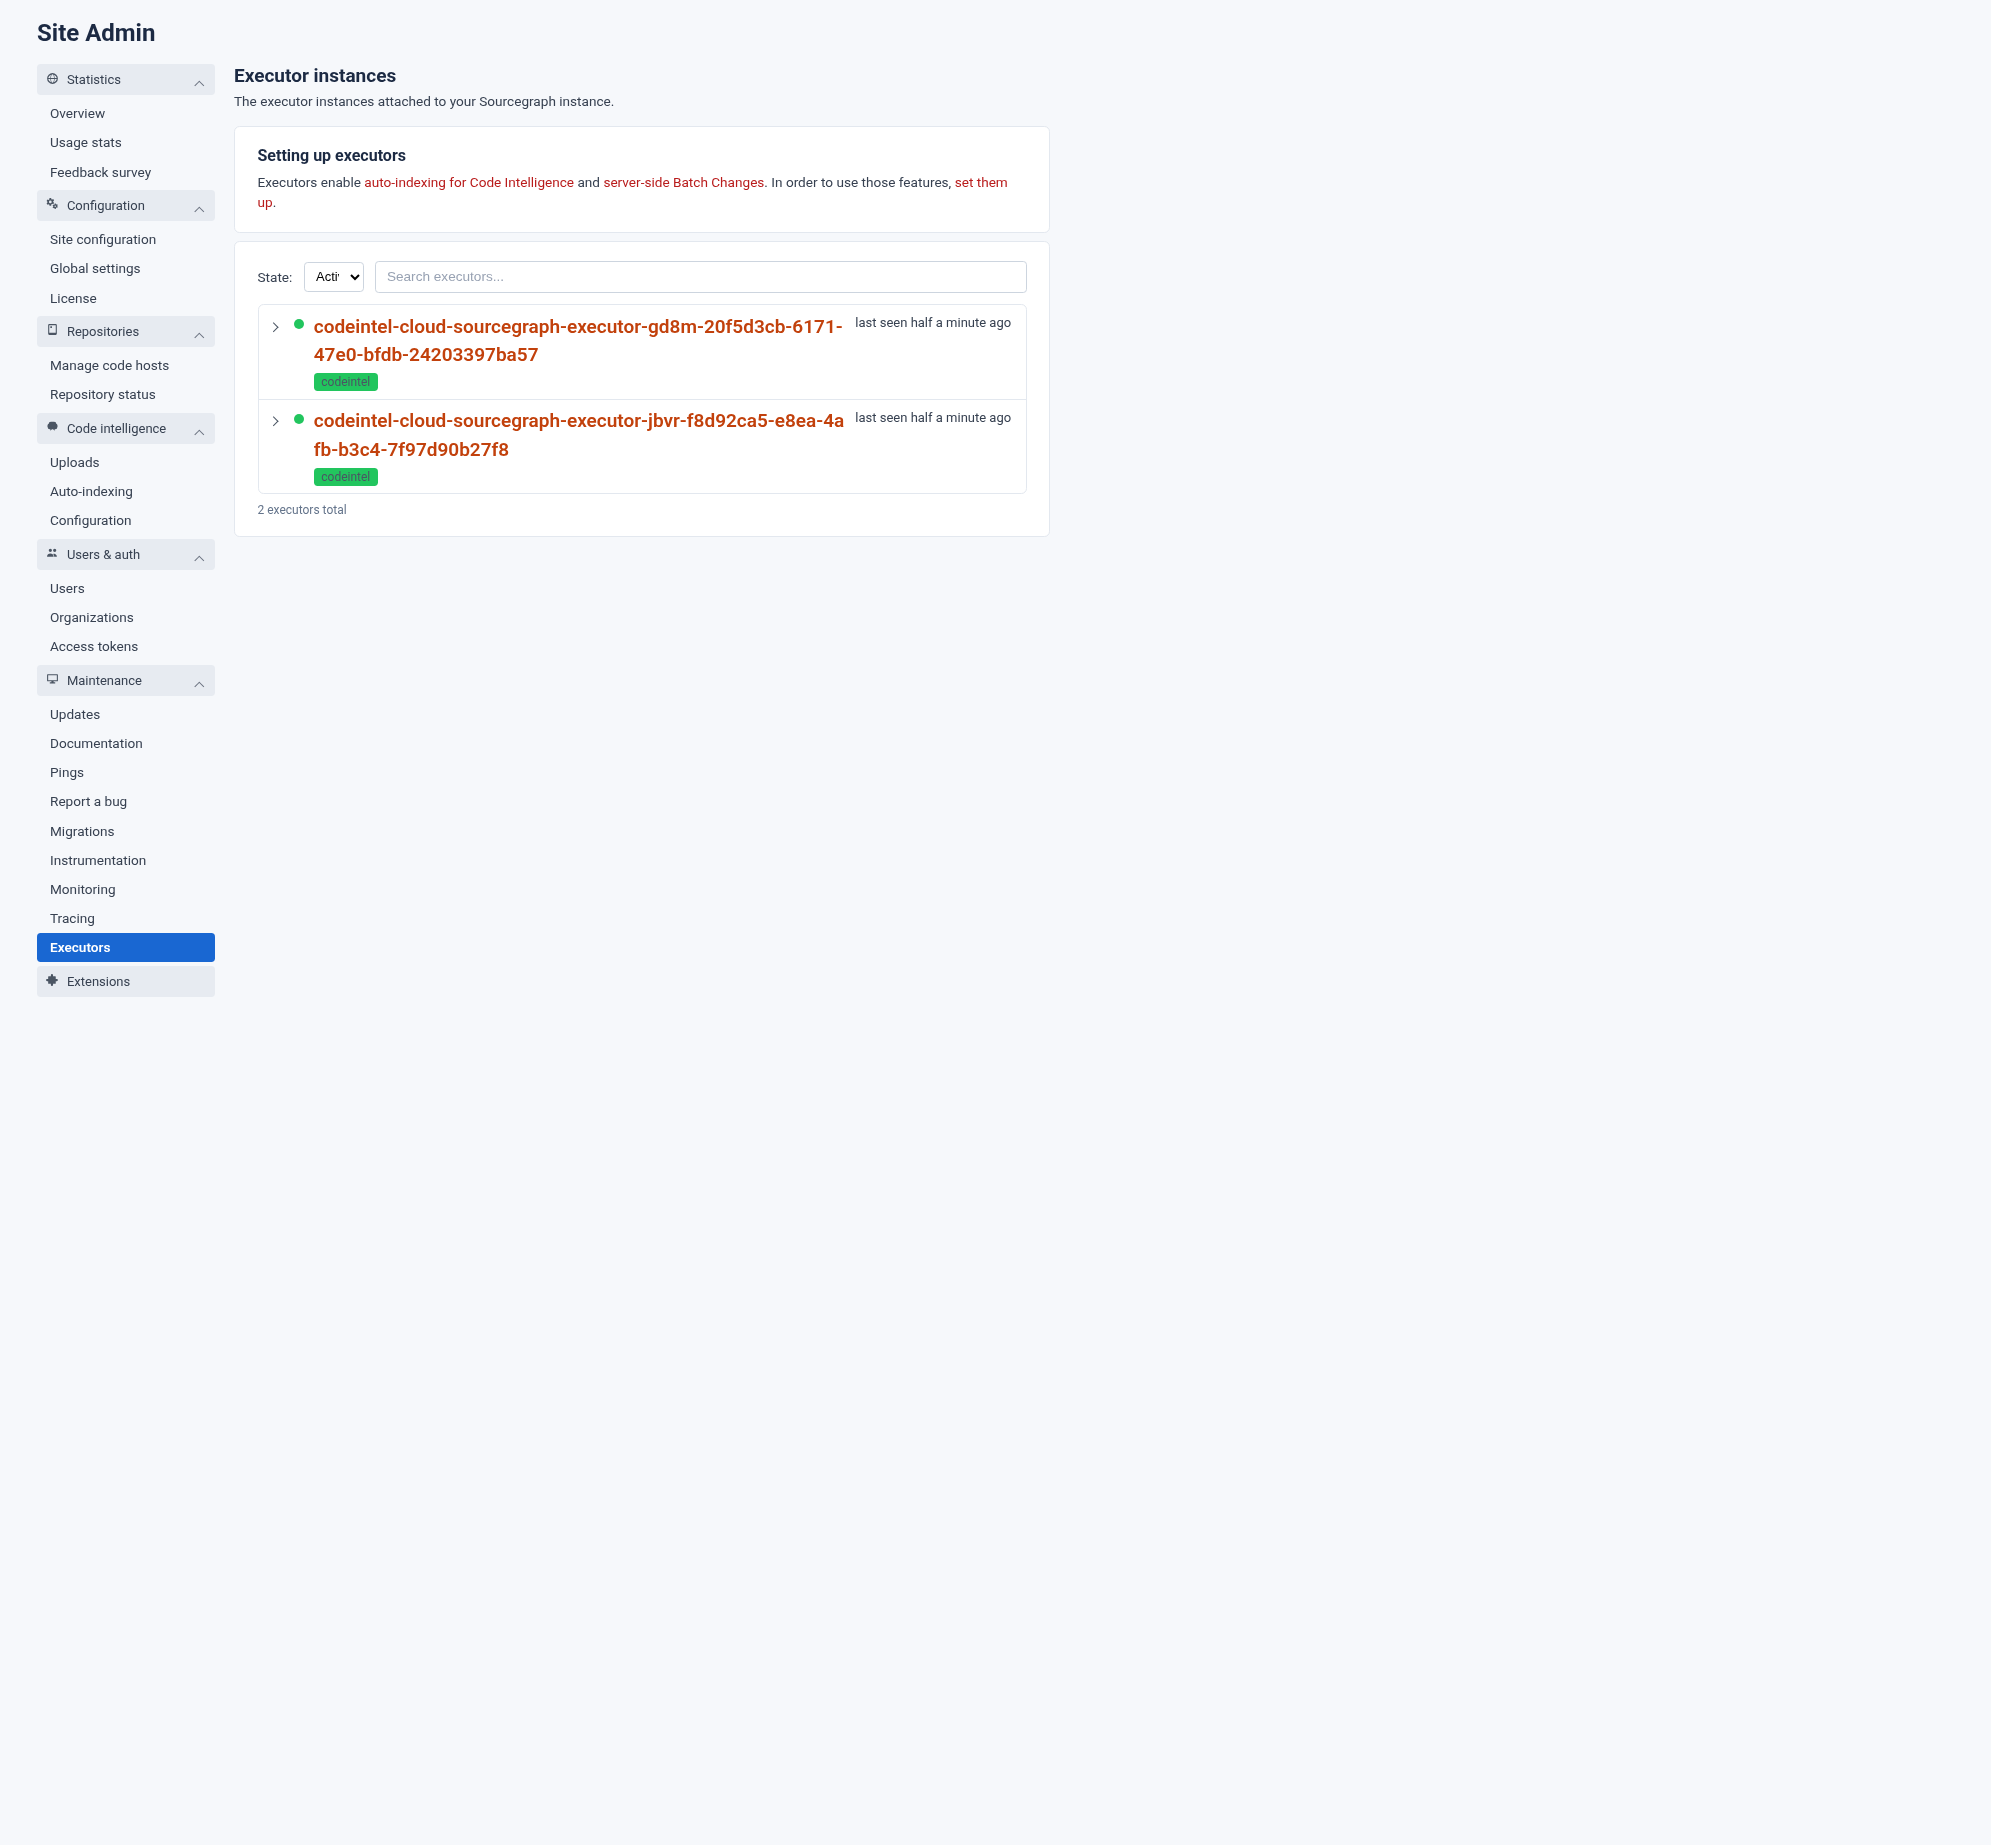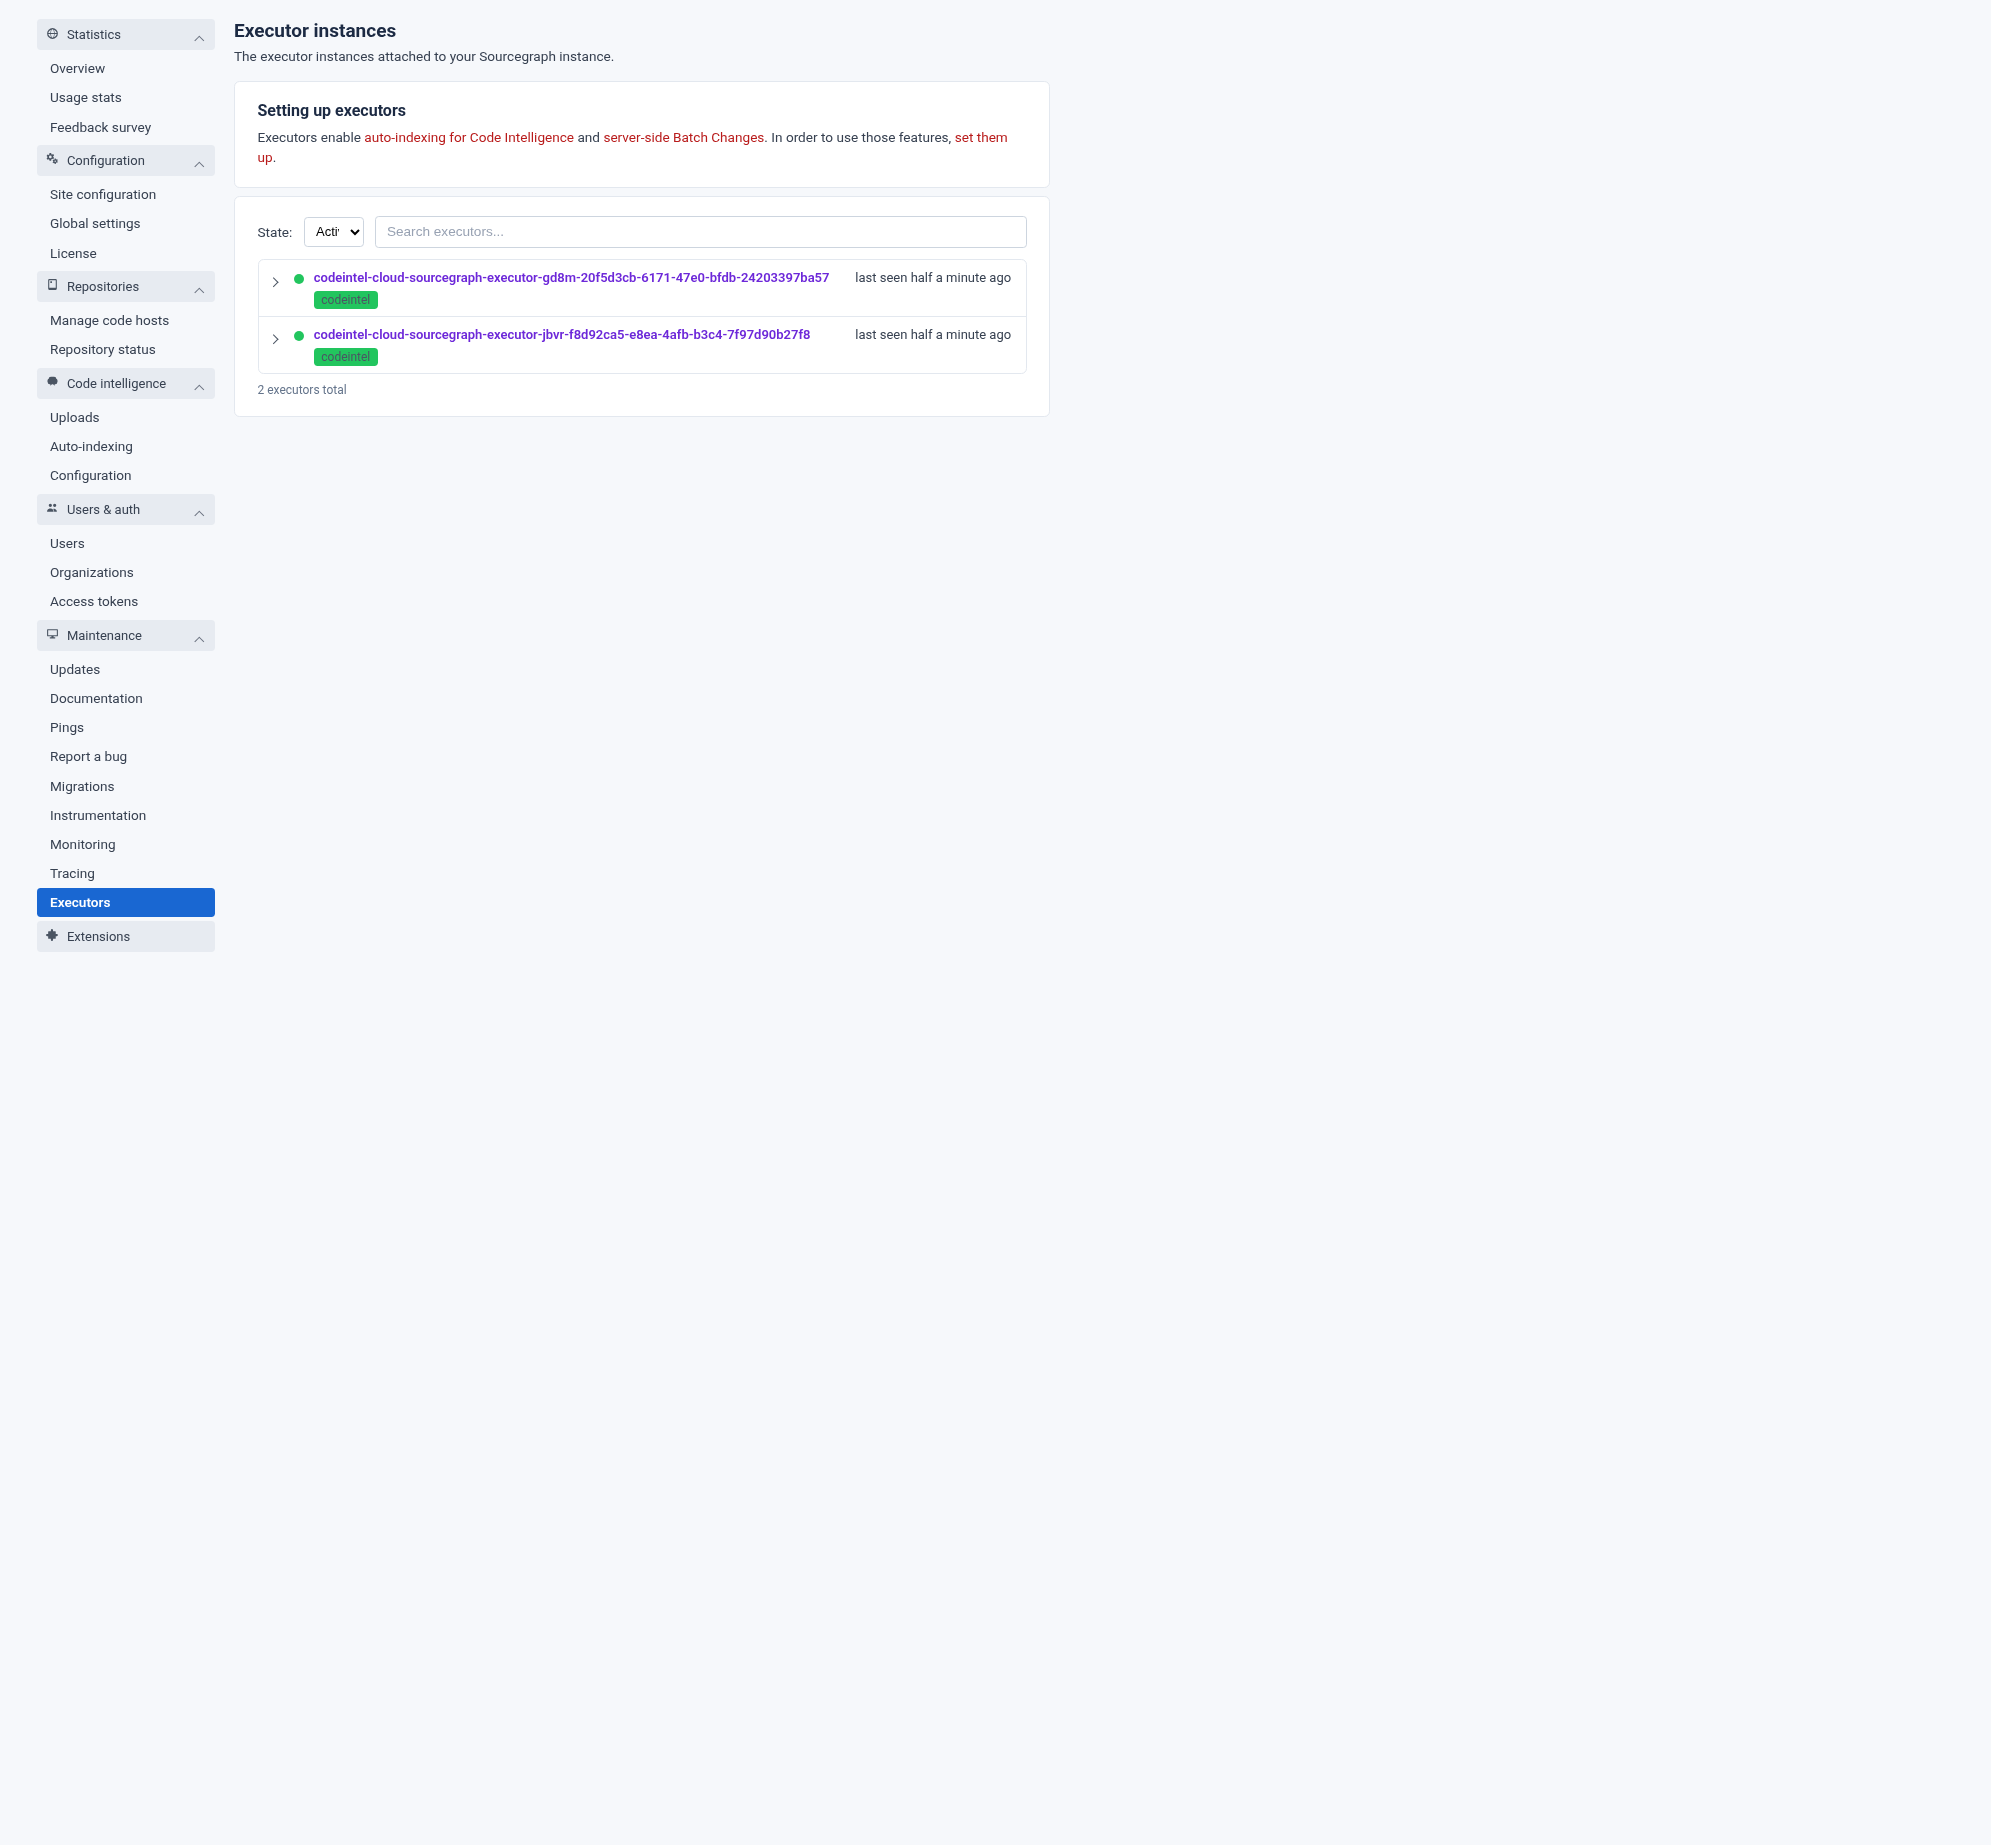--- a/index.html
+++ b/index.html
@@ -63,32 +63,33 @@
   .exec-expand::before{
     content:""; display:inline-block; width:5.6px; height:5.6px;
     border-right:1.5px solid #4b5563; border-bottom:1.5px solid #4b5563;
     transform:rotate(-45deg);
   }
   .status-dot {
     width:10.3px; height:10.3px; border-radius:50%; background:#22c55e;
     flex-shrink:0; position:relative; top:6.6px;
   }
   .exec-main { flex:1; min-width:0;}
-  .exec-name { font-weight:600; font-size:13px; color:#6d28d9; word-break:break-all; line-height:1.5;}
+  .exec-name { font-weight:600; font-size:19px; color:#c2410c; word-break:break-all; line-height:1.5;}
   .exec-tag {
     display:inline-block; background:#22c55e; color:#4b5563;
     padding:1.9px 7.5px; border-radius:3.7px; font-size:12px; margin-top:3.7px;
   }
   .exec-meta { width:159px; flex-shrink:0; text-align:left; font-size:13px; color:#374151; line-height:1.4; padding-top:1.9px;}
   .list-footer { margin-top:9.4px; font-size:12px; color:#64748b;}
 </style>
 </head>
 <body>
 
 <div class="page">
+  <h1 class="page-title">Site Admin</h1>
   <div class="layout">
 
     <nav class="sidebar">
 
       <div class="sidebar-section-header">
         <span class="hdr-left">
           <span><svg viewBox="0 0 24 24">
                 <path d="M12 2a10 10 0 100 20 10 10 0 000-20zm7.9 9H16c-.1-2.3-.7-4.4-1.6-5.9A8.03 8.03 0 0119.9 11zM12 4c1.2 0 2.7 2.8 2.9 7H9.1C9.3 6.8 10.8 4 12 4zM9.6 5.1C8.7 6.6 8.1 8.7 8 11H4.1A8.03 8.03 0 019.6 5.1zM4.1 13H8c.1 2.3.7 4.4 1.6 5.9A8.03 8.03 0 014.1 13zM12 20c-1.2 0-2.7-2.8-2.9-7h5.8c-.2 4.2-1.7 7-2.9 7zm2.4-1.1c.9-1.5 1.5-3.6 1.6-5.9h3.9a8.03 8.03 0 01-5.5 5.9z"></path>
               </svg></span>
           <span>Statistics</span>

